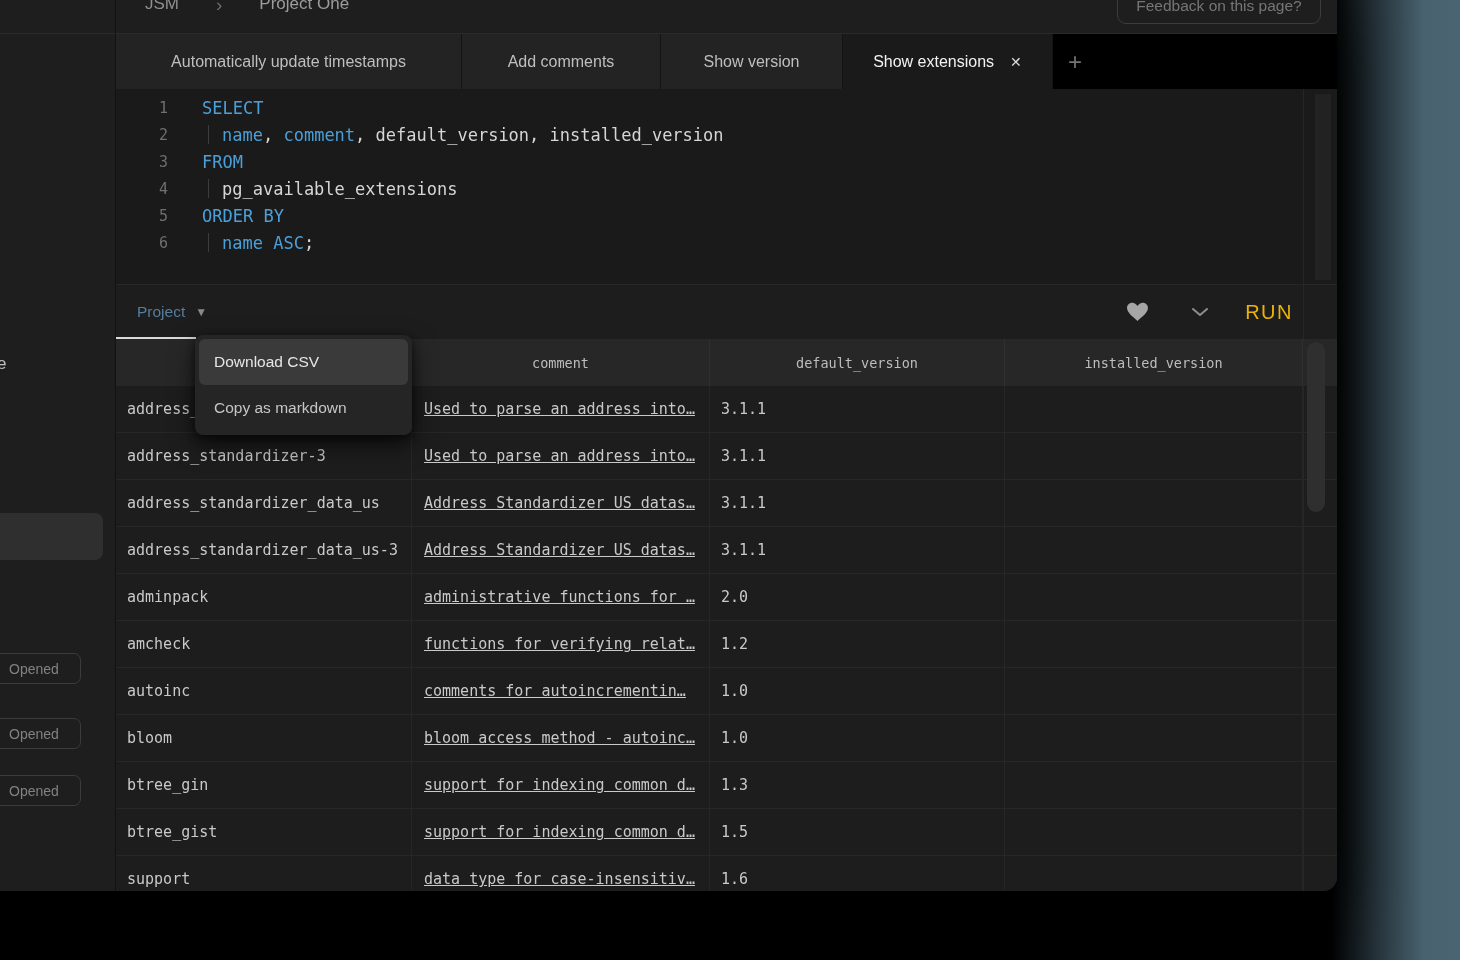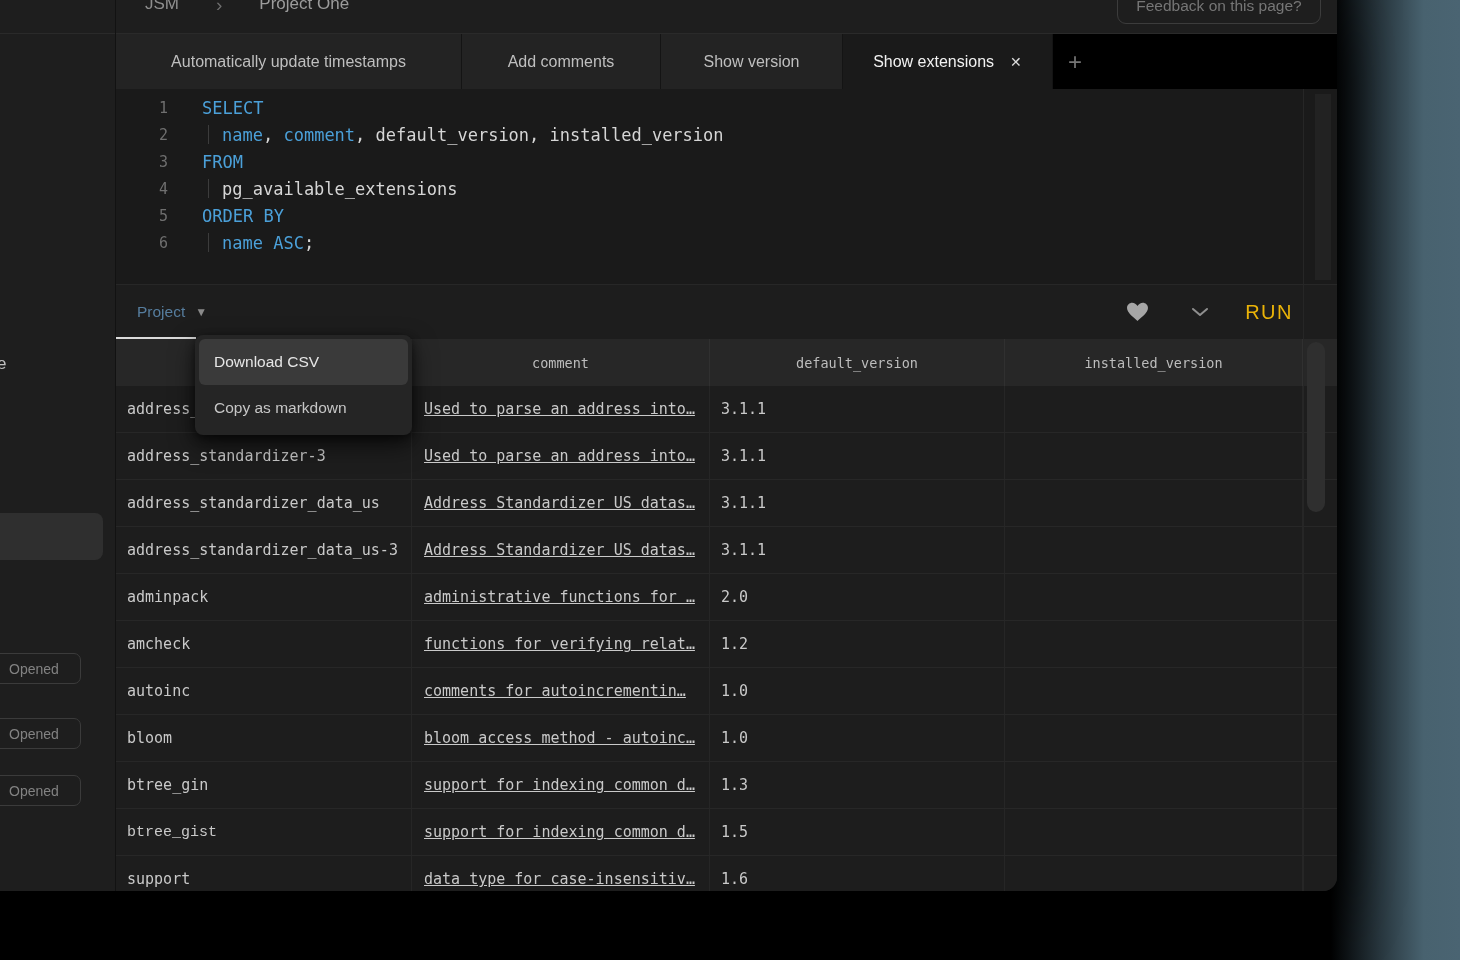--- a/index.html
+++ b/index.html
@@ -256,21 +256,21 @@
             <div class="td c2" style="width: 295px;">1.0</div>
             <div class="td c3" style="width: 298px;"></div>
           </div>
           <div class="tr">
             <div class="td c0" style="width: 296px;">btree_gin</div>
             <div class="td c1" style="width: 298px;">support for indexing common d…</div>
             <div class="td c2" style="width: 295px;">1.3</div>
             <div class="td c3" style="width: 298px;"></div>
           </div>
           <div class="tr">
-            <div class="td c0" style="width: 296px; font-family: Liberation Mono, monospace;">btree_gist</div>
+            <div class="td c0" style="width: 296px;">btree_gist</div>
             <div class="td c1" style="width: 298px;">support for indexing common d…</div>
             <div class="td c2" style="width: 295px;">1.5</div>
             <div class="td c3" style="width: 298px;"></div>
           </div>
           <div class="tr">
             <div class="td c0" style="width: 296px;">support</div>
             <div class="td c1" style="width: 298px; text-align: center;">data type for case-insensitiv…</div>
             <div class="td c2" style="width: 295px;">1.6</div>
             <div class="td c3" style="width: 298px;"></div>
           </div>

